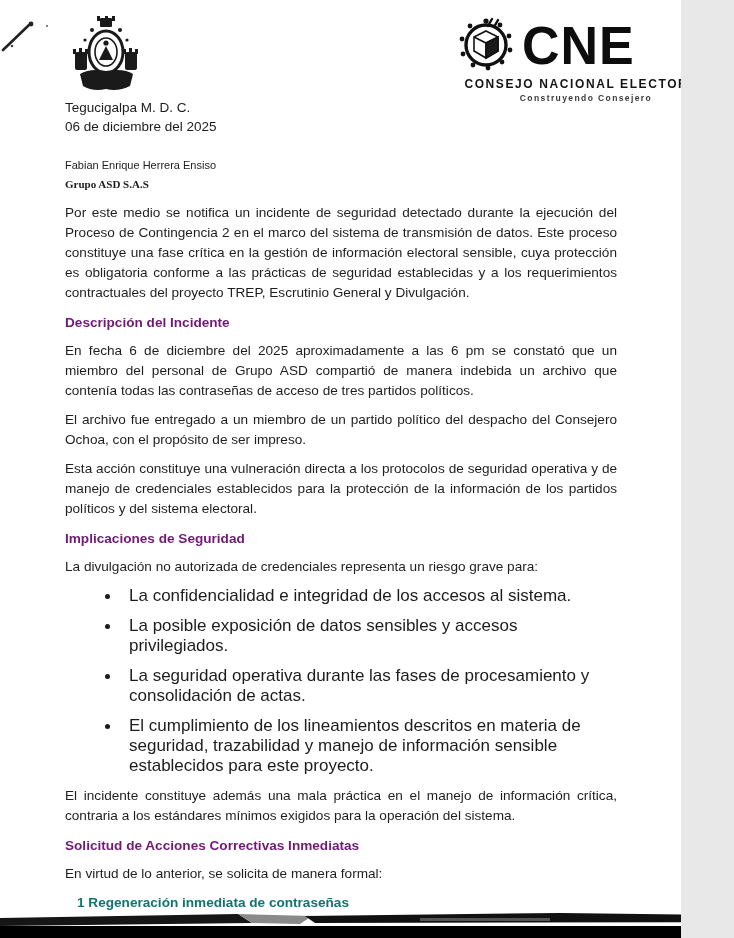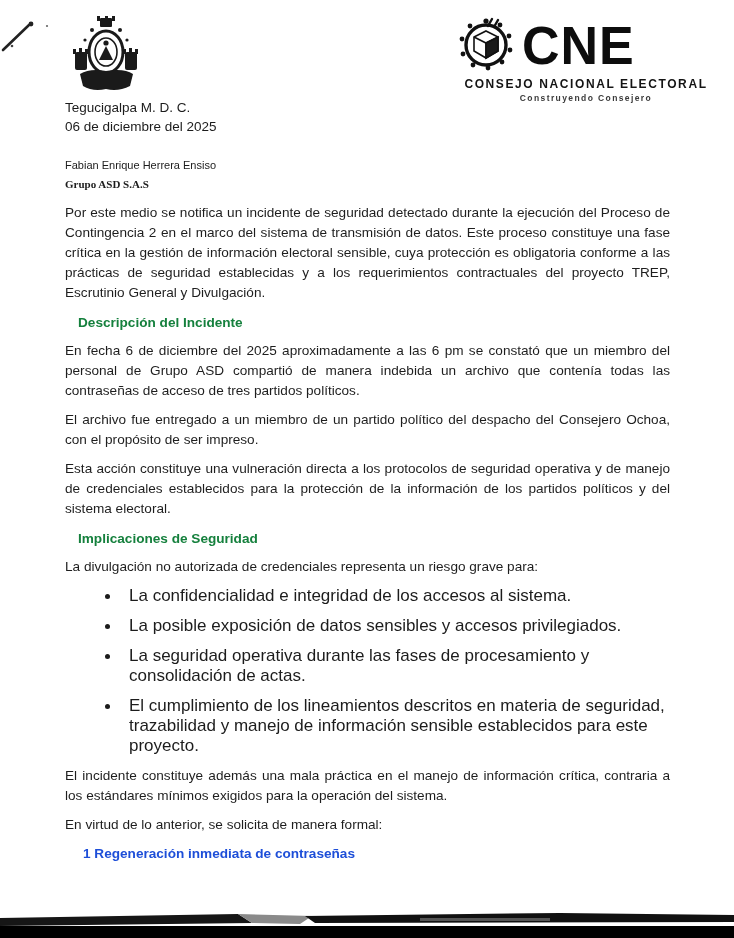--- a/index.html
+++ b/index.html
@@ -1,18 +1,18 @@
 <!DOCTYPE html>
 <html><head>
 <meta charset="utf-8">
 <style>
   html,body{margin:0;padding:0;background:#e8e8e8;}
   .page{
     position:relative;
-    width:734px;height:938px;
+    width:681px;height:938px;
     background:#ffffff;
     overflow:hidden;
     font-family:"Liberation Sans","DejaVu Sans",sans-serif;
     color:#1c1c1c;
     box-sizing:border-box;
     padding:8px 64px 7px 65px;
   }
   
   .header{position:relative;height:88px;margin:0 -64px 0 -65px;}
   .pen-mark{position:absolute;left:0;top:4px;}
@@ -35,29 +35,29 @@
   .meta{margin-top:2px;font-size:13.5px;line-height:19px;}
   .recipient{margin-top:20px;font-size:11px;line-height:19px;}
   .office-subject{margin-top:14px;font-size:13.5px;line-height:19px;}
   .bold{font-weight:700;font-family:Liberation Serif, serif;}
   
   .para{
     margin:9px 0 0 0;font-size:13.6px;line-height:20px;
     text-align:justify;color:#1e1e1e;
   }
   .heading{
-    margin:10px 0 0 13px;font-size:13.6px;line-height:19px;font-weight:700;color:#15803d;
+    margin:10px 0 0 0;font-size:13.6px;line-height:19px;font-weight:700;color:#701a75;
   }
   .bullets{margin:9px 0 0 0;padding:0 0 0 40px;list-style:none;}
   .bullet{display:flex;margin:0 0 10px 0;font-size:17px;line-height:20px;}
   .dot{
     flex:0 0 auto;width:5px;height:5px;border-radius:50%;
     background:#1b1b1b;margin:8px 19px 0 0;
   }
-  .numbered{margin:9px 0 0 18px;font-size:13.6px;line-height:19px;font-weight:700;color:#1d4ed8;}
+  .numbered{margin:9px 0 0 12px;font-size:13.6px;line-height:19px;font-weight:700;color:#0f766e;}
   
   .artifact{position:absolute;left:0;bottom:0;width:734px;height:26px;}
 </style>
 </head>
 <body>
 
 <div class="page">
 
   <div class="header">
 
@@ -173,20 +173,21 @@
       <span>La seguridad operativa durante las fases de procesamiento y consolidación de actas.</span>
     </li>
     <li class="bullet">
       <span class="dot"></span>
       <span>El cumplimiento de los lineamientos descritos en materia de seguridad, trazabilidad y manejo de información sensible establecidos para este proyecto.</span>
     </li>
   </ul>
 
   <p class="para">El incidente constituye además una mala práctica en el manejo de información crítica, contraria a los estándares mínimos exigidos para la operación del sistema.</p>
 
+  <div class="heading">Solicitud de Acciones Correctivas Inmediatas</div>
 
   <p class="para">En virtud de lo anterior, se solicita de manera formal:</p>
 
   <div class="numbered">1 Regeneración inmediata de contraseñas</div>
 
   <span class="artifact">
     <svg width="734" height="26" viewBox="0 0 734 26">
       <polygon points="0,6 238,2 252,11 0,14" fill="#161616"></polygon>
       <polygon points="238,2 312,4 300,12 252,11" fill="#8a8a8a"></polygon>
       <polygon points="305,4 560,1 734,3 734,10 315,11" fill="#111"></polygon>

